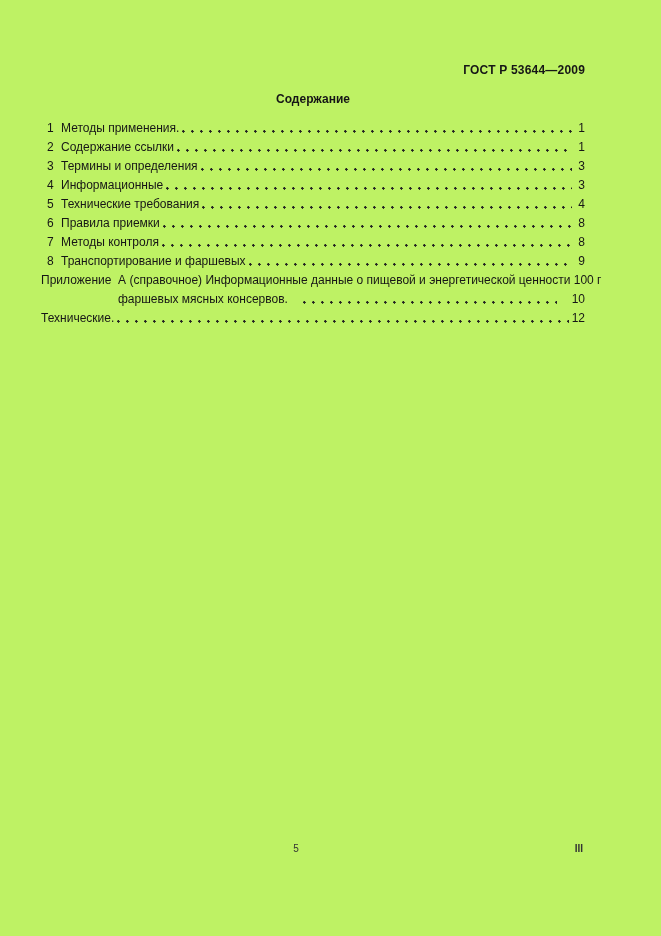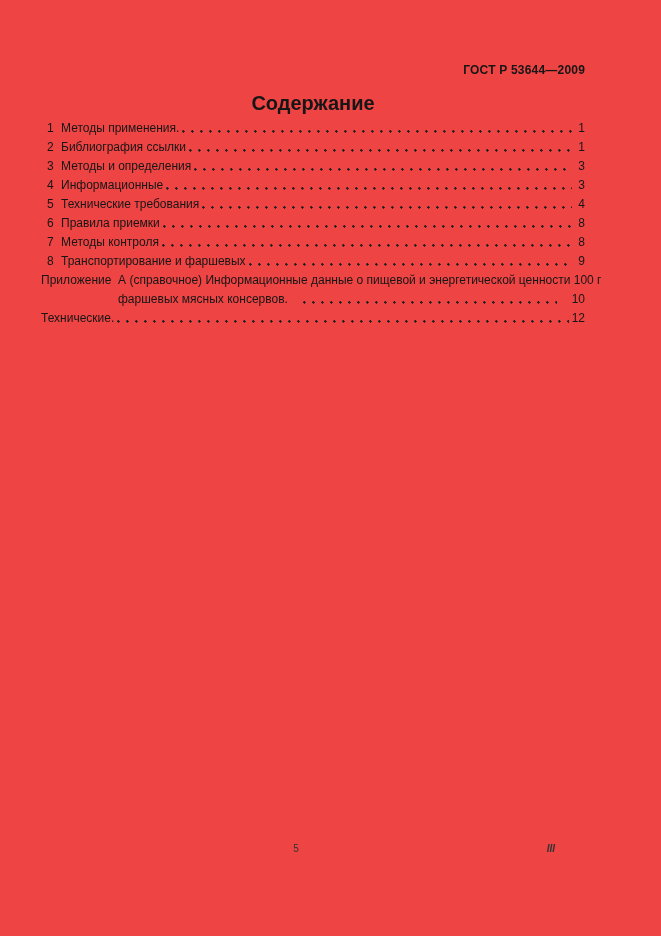--- a/index.html
+++ b/index.html
@@ -5,21 +5,21 @@
   html, body {
     margin: 0;
     padding: 0;
     background: #e8e8e8;
   }
   .page {
     position: relative;
     width: 661px;
     height: 936px;
     margin: 0 auto;
-    background: #ef4444;
+    background: #bef264;
     font-family: "Liberation Sans", sans-serif;
     color: #161616;
     overflow: hidden;
   }
   .doc-header {
     position: absolute;
     top: 63px;
     left: 41px;
     right: 76px;
     text-align: right;
@@ -27,21 +27,21 @@
     font-weight: bold;
     letter-spacing: 0.2px;
   }
   .doc-title {
     position: absolute;
     top: 92px;
     left: 41px;
     width: 544px;
     margin: 0;
     text-align: center;
-    font-size: 20px;
+    font-size: 12px;
     font-weight: bold;
   }
   .toc {
     position: absolute;
     top: 119px;
     left: 41px;
     width: 544px;
     font-size: 12px;
   }
   .toc-row {
@@ -89,25 +89,24 @@
     top: 843px;
     font-size: 10px;
     color: #333333;
   }
   .footer-center {
     left: 289px;
     width: 14px;
     text-align: center;
   }
   .footer-right {
-    left: 533px;
+    left: 561px;
     width: 22px;
     text-align: right;
     font-weight: bold;
-    font-style: italic;
   }
 </style>
 </head>
 <body>
 
 <div class="page">
 
   <div class="doc-header">
     <span>ГОСТ Р 53644—2009</span>
   </div>
@@ -118,28 +117,28 @@
 
     <div class="toc-row numbered">
       <span class="toc-num">1</span>
       <span class="toc-title">Методы применения.</span>
       <span class="dots"></span>
       <span class="toc-page">1</span>
     </div>
 
     <div class="toc-row numbered">
       <span class="toc-num">2</span>
-      <span class="toc-title">Библиография ссылки</span>
+      <span class="toc-title">Содержание ссылки</span>
       <span class="dots"></span>
       <span class="toc-page">1</span>
     </div>
 
     <div class="toc-row numbered">
       <span class="toc-num">3</span>
-      <span class="toc-title">Методы и определения</span>
+      <span class="toc-title">Термины и определения</span>
       <span class="dots"></span>
       <span class="toc-page">3</span>
     </div>
 
     <div class="toc-row numbered">
       <span class="toc-num">4</span>
       <span class="toc-title">Информационные</span>
       <span class="dots"></span>
       <span class="toc-page">3</span>
     </div>

